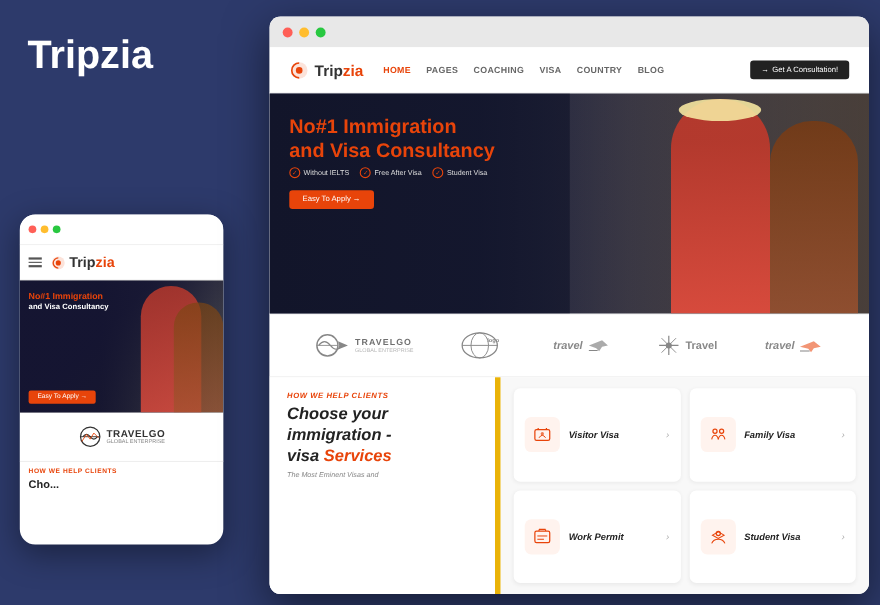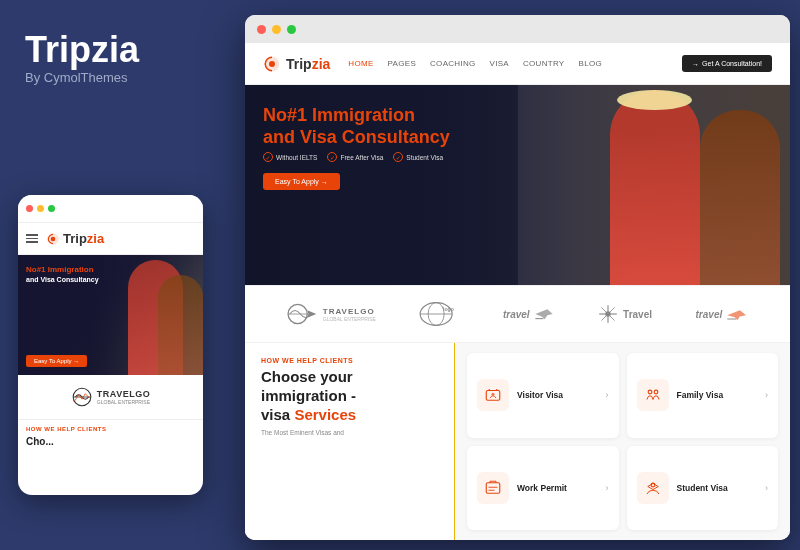--- a/index.html
+++ b/index.html
@@ -193,21 +193,21 @@
       font-weight: 700;
       color: #333;
     }
     .nav-links {
       display: flex; gap: 14px; align-items: center;
       flex: 1;
     }
     .nav-link {
       font-size: 8px;
       color: #666;
-      font-weight: 400;
+      font-weight: 700;
       letter-spacing: 0.3px;
       text-transform: uppercase;
     }
     .nav-link.active { color: #e8440a; }
     .nav-cta {
       background: #222;
       color: #fff;
       font-size: 7px;
       padding: 5px 10px;
       border-radius: 3px;
@@ -284,21 +284,22 @@
     
     .desktop-bottom {
       background: #f8f8f8;
       display: flex;
       height: 197px;
     }
     .bottom-left {
       width: 210px;
       padding: 14px 16px;
       background: #fff;
-      border-right: 1px solid #eab308;
+      border-right: 5px solid #eab308;
+      font-style: italic;
     }
     .section-eyebrow {
       font-size: 7px;
       color: #e8440a;
       font-weight: 600;
       text-transform: uppercase;
       letter-spacing: 0.5px;
       margin-bottom: 4px;
     }
     .section-heading {
@@ -328,20 +329,21 @@
       gap: 8px;
     }
     .visa-card {
       background: #fff;
       border-radius: 6px;
       padding: 10px 10px;
       display: flex;
       align-items: center;
       gap: 8px;
       box-shadow: 0 1px 4px rgba(0,0,0,0.06);
+      font-style: italic;
     }
     .visa-icon-box {
       width: 32px; height: 32px;
       background: #fff3ee;
       border-radius: 6px;
       display: flex; align-items: center; justify-content: center;
       flex-shrink: 0;
     }
     .visa-icon-svg {
       width: 18px; height: 18px;
@@ -357,21 +359,20 @@
       color: #aaa;
       margin-left: auto;
     }
   </style>
 </head>
 <body>
 
 <div class="left-panel">
   <div style="margin-bottom: 16px;">
     <div class="brand-title">Tripzia</div>
-    <div class="brand-by">By CymolThemes</div>
   </div>
 
   <div class="mobile-mockup">
     <div class="mobile-top-bar">
       <div class="mobile-dots">
         <div class="mobile-dot" style="background:#ff5f57;"></div>
         <div class="mobile-dot" style="background:#ffbd2e;"></div>
         <div class="mobile-dot" style="background:#28c840;"></div>
       </div>
     </div>

